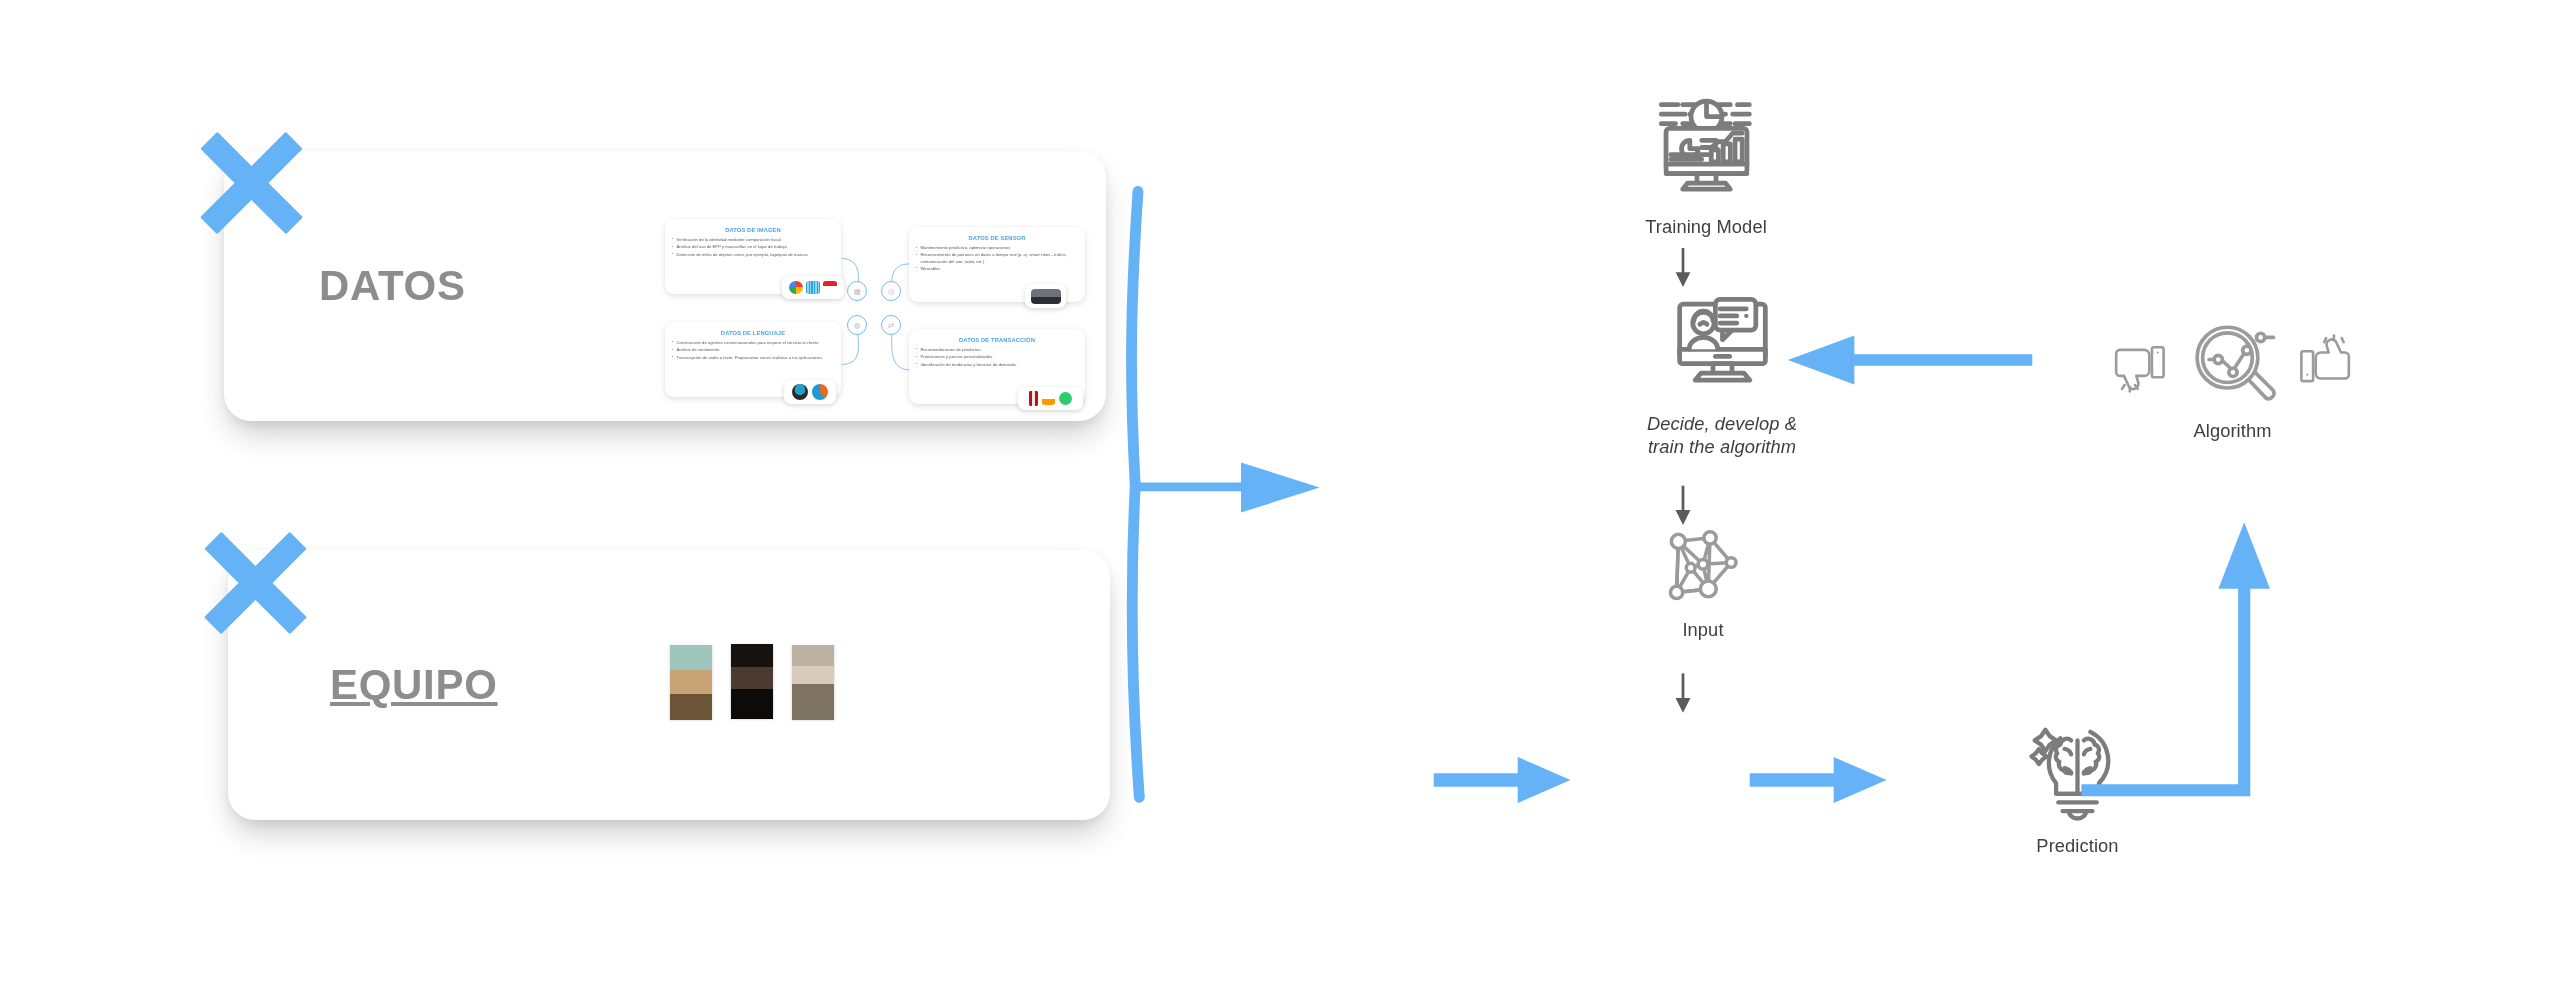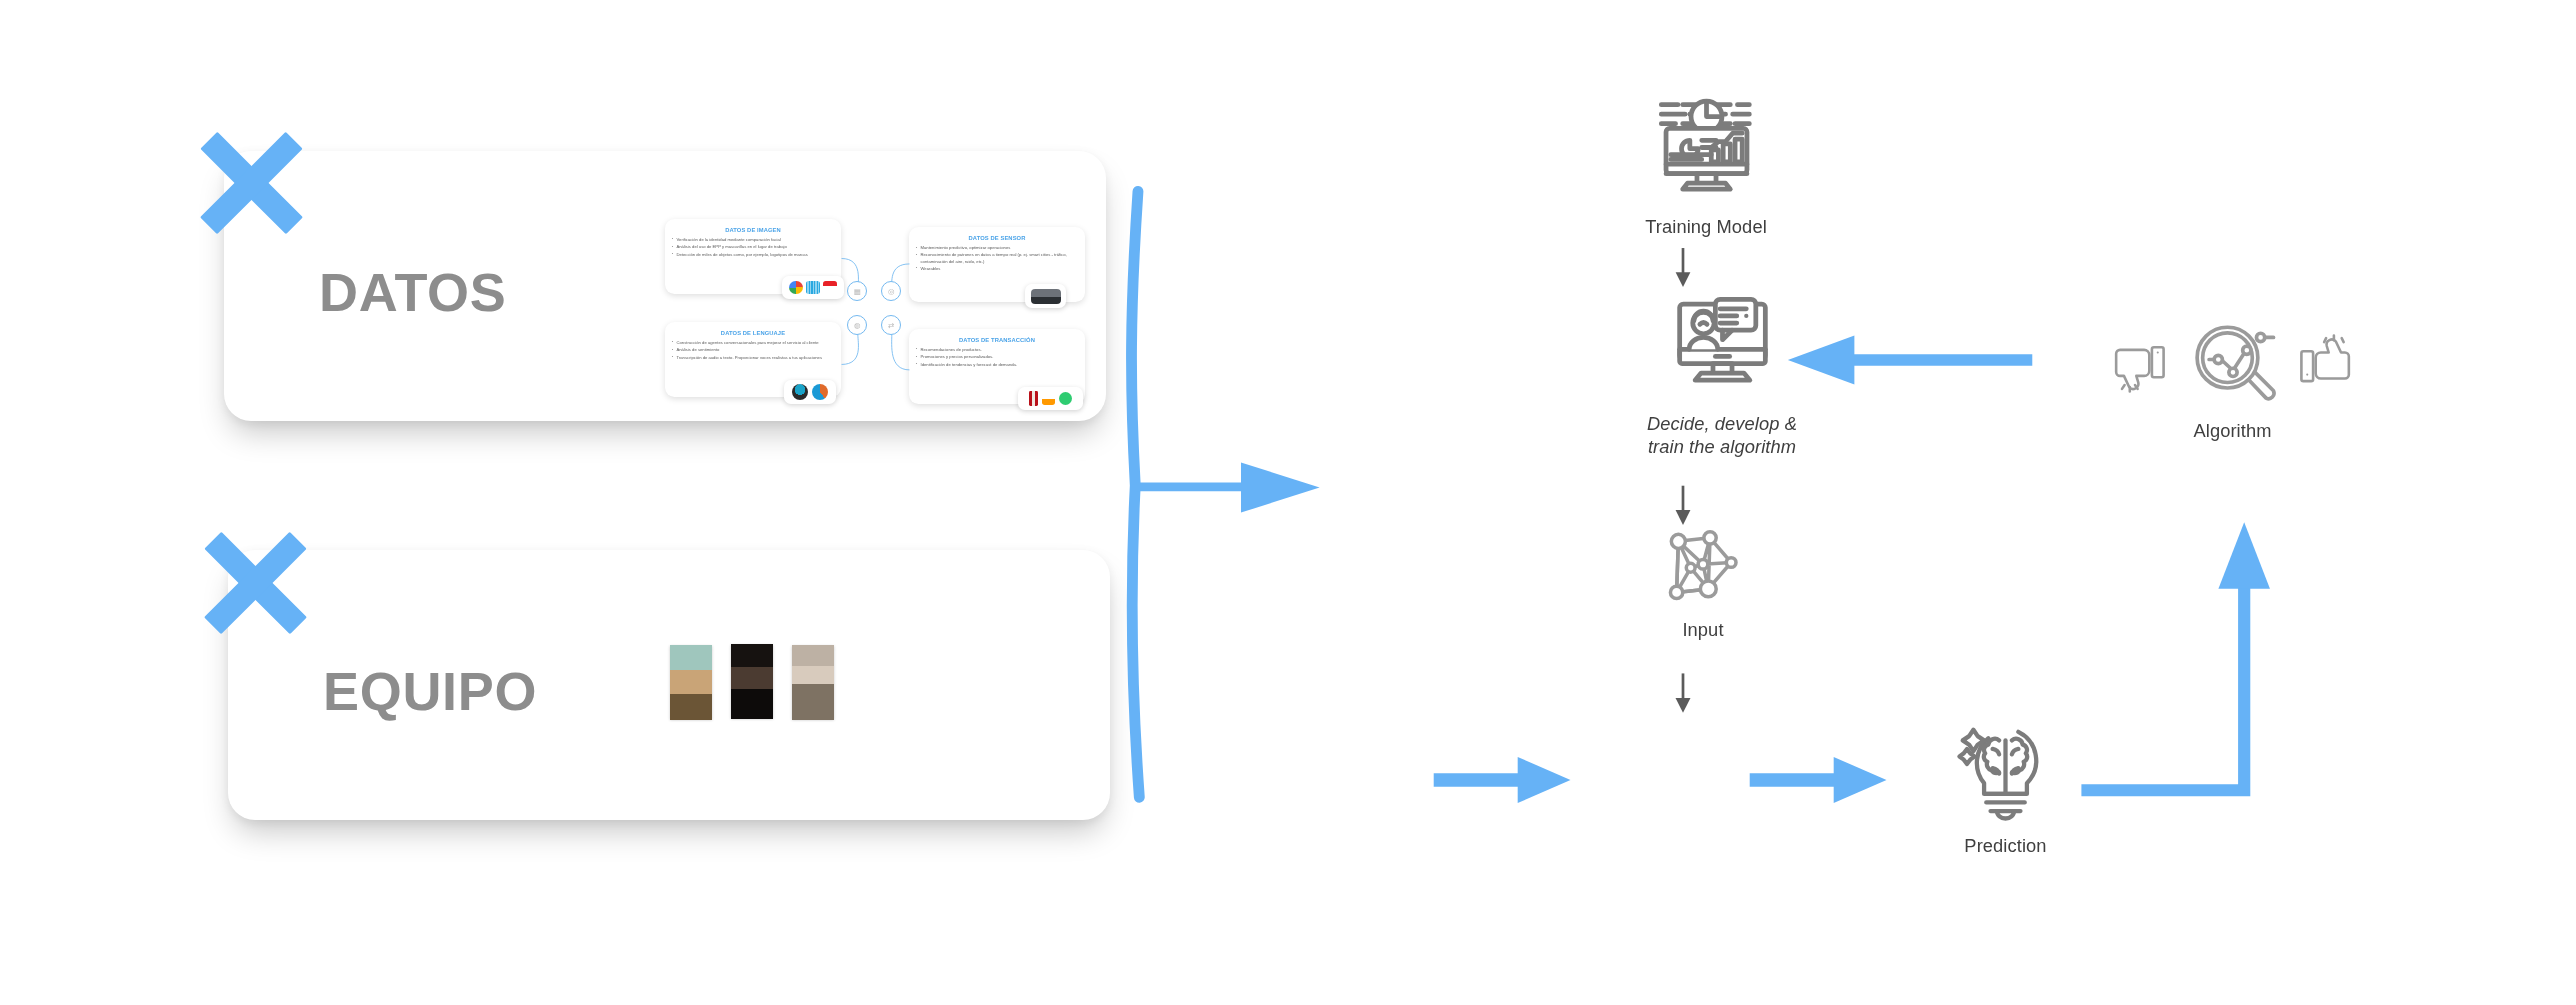--- a/index.html
+++ b/index.html
@@ -13,24 +13,24 @@
   
   .panel{
     position:absolute;background:#ffffff;border-radius:27px;
     box-shadow:0 17.6px 31px -6.8px rgba(0,0,0,.22), 0 2.7px 9.5px rgba(0,0,0,.06);
   }
   #panel-datos{left:224px;top:151px;width:882px;height:270px;}
   #panel-equipo{left:228px;top:550px;width:882px;height:270px;}
 
   .panel-label{
     position:absolute;color:#8d8d8d;font-weight:bold;letter-spacing:0.7px;
-    font-size:54px;line-height:1;white-space:nowrap;
+    font-size:42px;line-height:1;white-space:nowrap;
   }
   #label-datos{left:95px;top:114px;}
-  #label-equipo{left:95px;top:114px;}
+  #label-equipo{left:102px;top:114px;text-decoration:underline;}
 
   
   .xmark{position:absolute;width:115px;height:115px;}
   .xmark span{
     position:absolute;left:50%;top:50%;width:121px;height:24.4px;
     margin-left:-60px;margin-top:-12.2px;background:#66b2f6;border-radius:1.4px;
   }
   .xmark span.a{transform:rotate(45deg);}
   .xmark span.b{transform:rotate(-45deg);}
   #x-datos{left:193px;top:126px;}
@@ -90,21 +90,21 @@
   .node .glyph{display:block;margin:0 auto;}
   .node .cap{
     display:block;color:#3f3f3f;font-size:18.3px;line-height:1.26;
     margin-top:8.1px;white-space:pre-line;letter-spacing:0.1px;
   }
   #n-training{left:1550px;top:88px;width:312px;}
   #n-decide{left:1566px;top:285px;width:312px;font-style:italic;}
   #n-model{left:1581px;top:522px;width:244px;}
   #n-input{left:1258px;top:716px;width:217px;}
   #n-mla{left:1554px;top:719px;width:305px;}
-  #n-prediction{left:1897px;top:719px;width:217px;}
+  #n-prediction{left:1969px;top:719px;width:217px;}
   #n-evaluate{left:2056px;top:319px;width:353px;}
 
   .evalrow{display:flex;align-items:center;justify-content:center;gap:12.2px;}
 
   svg{display:block;}
   .ln{fill:none;stroke:#7c7c7c;stroke-width:4;stroke-linecap:round;stroke-linejoin:round;}
   .ln2{fill:none;stroke:#9b9b9b;stroke-width:4;stroke-linecap:round;stroke-linejoin:round;}
 </style>
 </head>
 <body>

